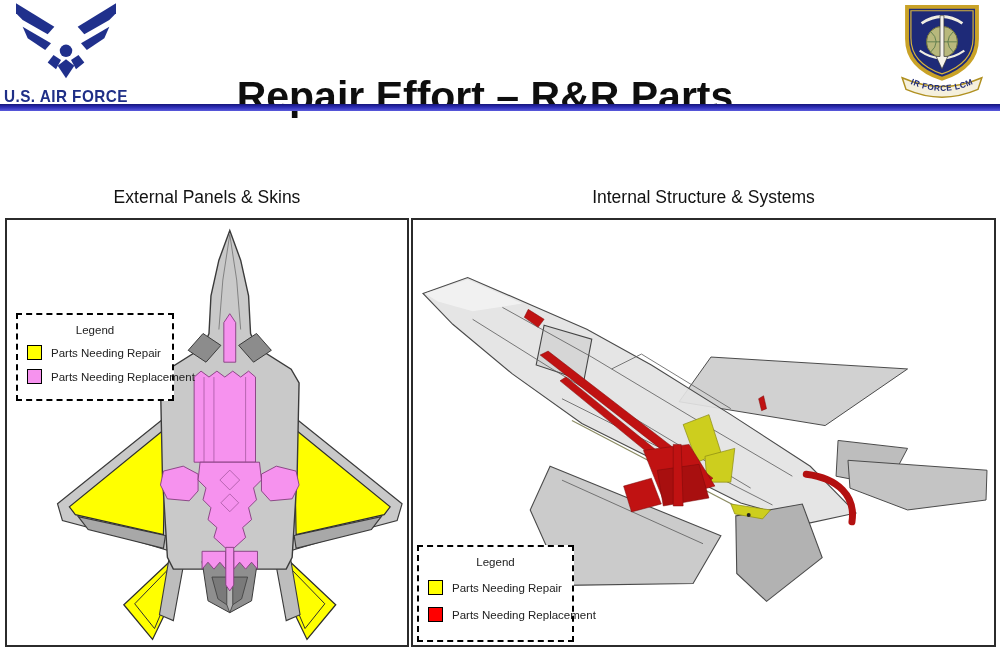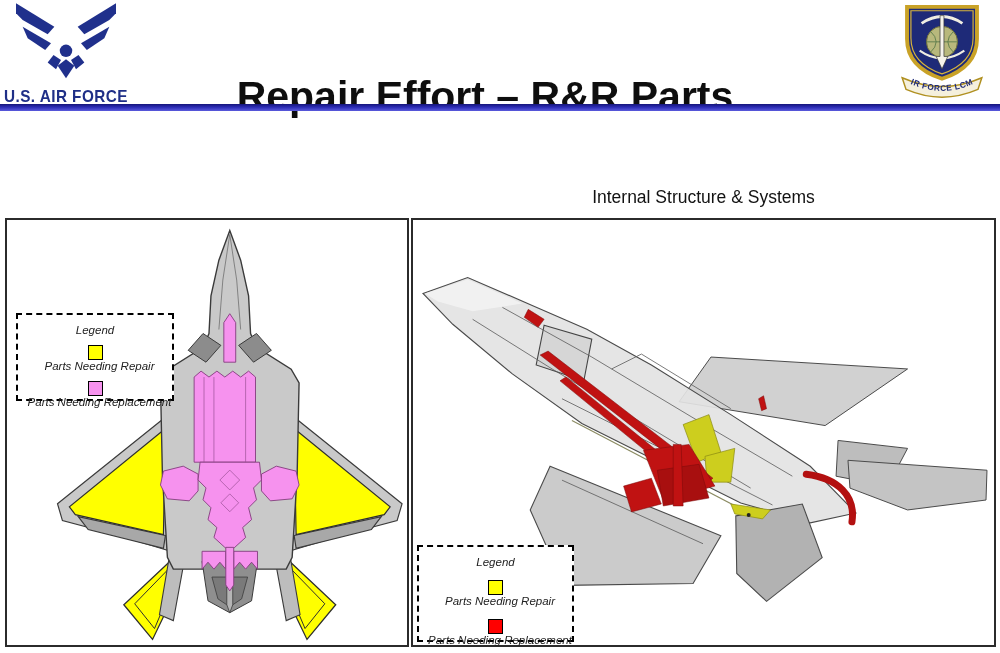--- a/index.html
+++ b/index.html
@@ -18,25 +18,25 @@
   
   .panel-caption{position:absolute;top:187px;font-size:17.5px;color:#121212;text-align:center;}
   .caption-left{left:5px;width:404px;}
   .caption-right{left:411px;width:585px;}
   .panel{position:absolute;top:218px;height:429px;border:2px solid #2b2b2b;background:#ffffff;
          box-sizing:border-box;}
   .panel-left{left:5px;width:404px;}
   .panel-right{left:411px;width:585px;}
   .panel svg.aircraft{position:absolute;left:0;top:0;width:100%;height:100%;}
   
-  .legend{position:absolute;border:2px dashed #000;background:#ffffff;box-sizing:border-box;font-style:italic;}
+  .legend{position:absolute;border:2px dashed #000;background:#ffffff;box-sizing:border-box;}
   .legend-left{left:9px;top:93px;width:158px;height:88px;}
   .legend-right{left:4px;top:325px;width:157px;height:97px;}
   .legend-title{text-align:center;font-size:11.5px;color:#222;margin-top:9px;}
-  .legend-row{display:flex;align-items:center;margin:9px 0 0 9px;font-size:11.5px;color:#222;flex-direction:column;}
+  .legend-row{display:flex;align-items:center;margin:9px 0 0 9px;font-size:11.5px;color:#222;}
   .legend-right .legend-row{margin-top:12px;}
   .swatch{width:15px;height:15px;border:1.5px solid #000;box-sizing:border-box;
           margin-right:9px;flex:0 0 auto;}
   .legend-label{white-space:nowrap;}
 </style>
 </head>
 <body>
 
 <div class="slide">
 
@@ -68,20 +68,21 @@
     <path d="M22,50 Q45,66 68,50" fill="none" stroke="#efede2" stroke-width="2.2"></path>
     <polygon points="43,14 47,14 47,56 51,56 45,69 39,56 43,56" fill="#f5f3ea" stroke="#333" stroke-width="0.7"></polygon>
     <path d="M4,78 Q45,96 86,78 L82,90 Q45,106 8,90 Z" fill="#f5f0dd" stroke="#b09020" stroke-width="1.5"></path>
     <text font-size="8.5" font-weight="bold" fill="#1e2a78" letter-spacing="0.5">
       <textPath href="#ribbonpath" startOffset="50%" text-anchor="middle">AIR FORCE LCMC</textPath>
     </text>
   </svg>
 
   <div class="accent-bar"></div>
 
+  <div class="panel-caption caption-left">External Panels &amp; Skins</div>
   <div class="panel-caption caption-right">Internal Structure &amp; Systems</div>
 
   <div class="panel panel-left">
     <svg class="aircraft" viewBox="0 0 404 428">
 
       <g stroke="#3a3a3a" stroke-width="1.2">
         <polygon points="287,196 399,286 394,303 341,317 288,333" fill="#c9c9c9"></polygon>
         <polygon points="163,196 51,286 56,303 109,317 162,333" fill="#c9c9c9"></polygon>
         <polygon points="290,318 378,299 368,312 292,331" fill="#a8a8a8"></polygon>
         <polygon points="160,318 72,299 82,312 158,331" fill="#a8a8a8"></polygon>

